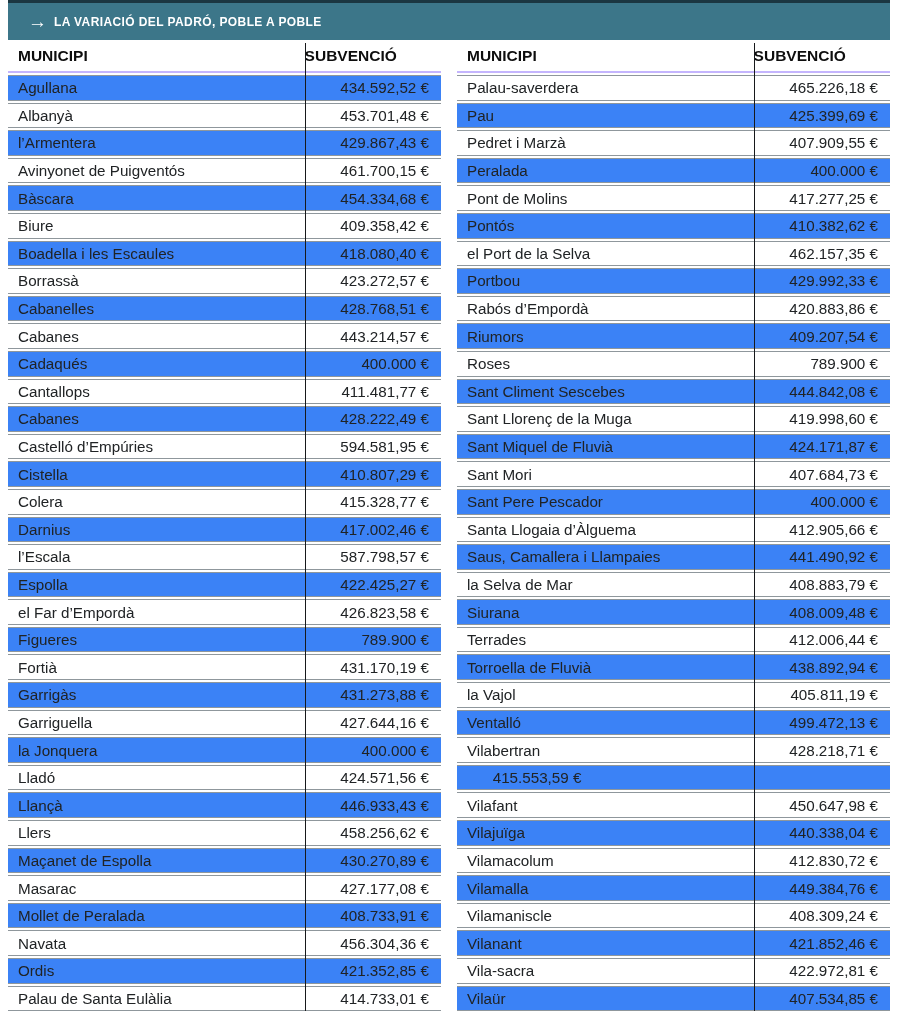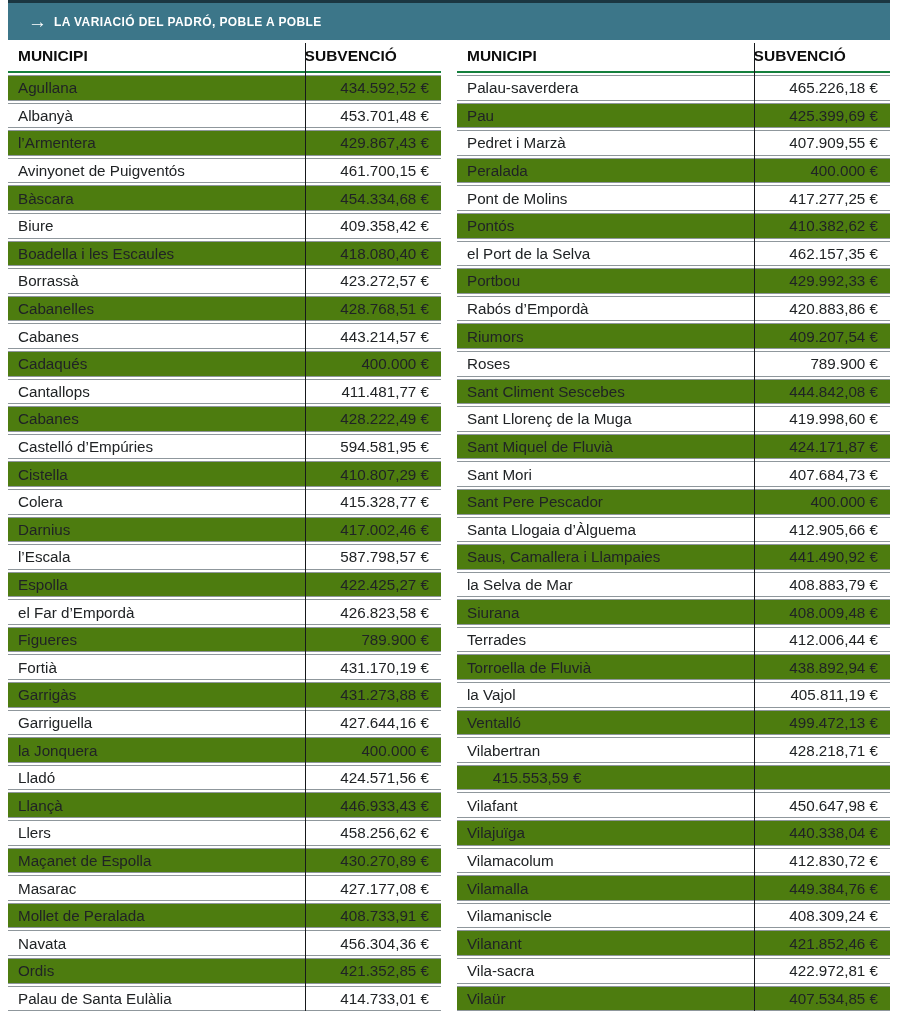--- a/index.html
+++ b/index.html
@@ -54,21 +54,21 @@
     bottom: 2px;
     left: 68.5%;
     width: 1.5px;
     background: #17191b;
     z-index: 5;
   }
   .thead {
     display: flex;
     height: 30px;
     align-items: center;
-    border-bottom: 2px solid #15803d;
+    border-bottom: 2px solid #c4b5fd;
     font-weight: bold;
     font-size: 15.5px;
     color: #0d0d0d;
   }
   .thead .h-name {
     width: 68.5%;
     box-sizing: border-box;
     padding-left: 10px;
   }
   .thead .h-value {
@@ -79,21 +79,21 @@
     display: flex;
     align-items: center;
     box-sizing: border-box;
     height: 25.6px;
     border-top: 1px solid #8f979c;
     border-bottom: 1px solid #8f979c;
     margin-bottom: 2px;
     font-size: 15.2px;
     color: #202325;
   }
-  .row.shaded { background: #4d7c0f; }
+  .row.shaded { background: #3b82f6; }
   .cell.name {
     width: 68.5%;
     box-sizing: border-box;
     padding-left: 10px;
     white-space: nowrap;
     overflow: hidden;
   }
   .cell.value {
     width: 31.5%;
     box-sizing: border-box;

